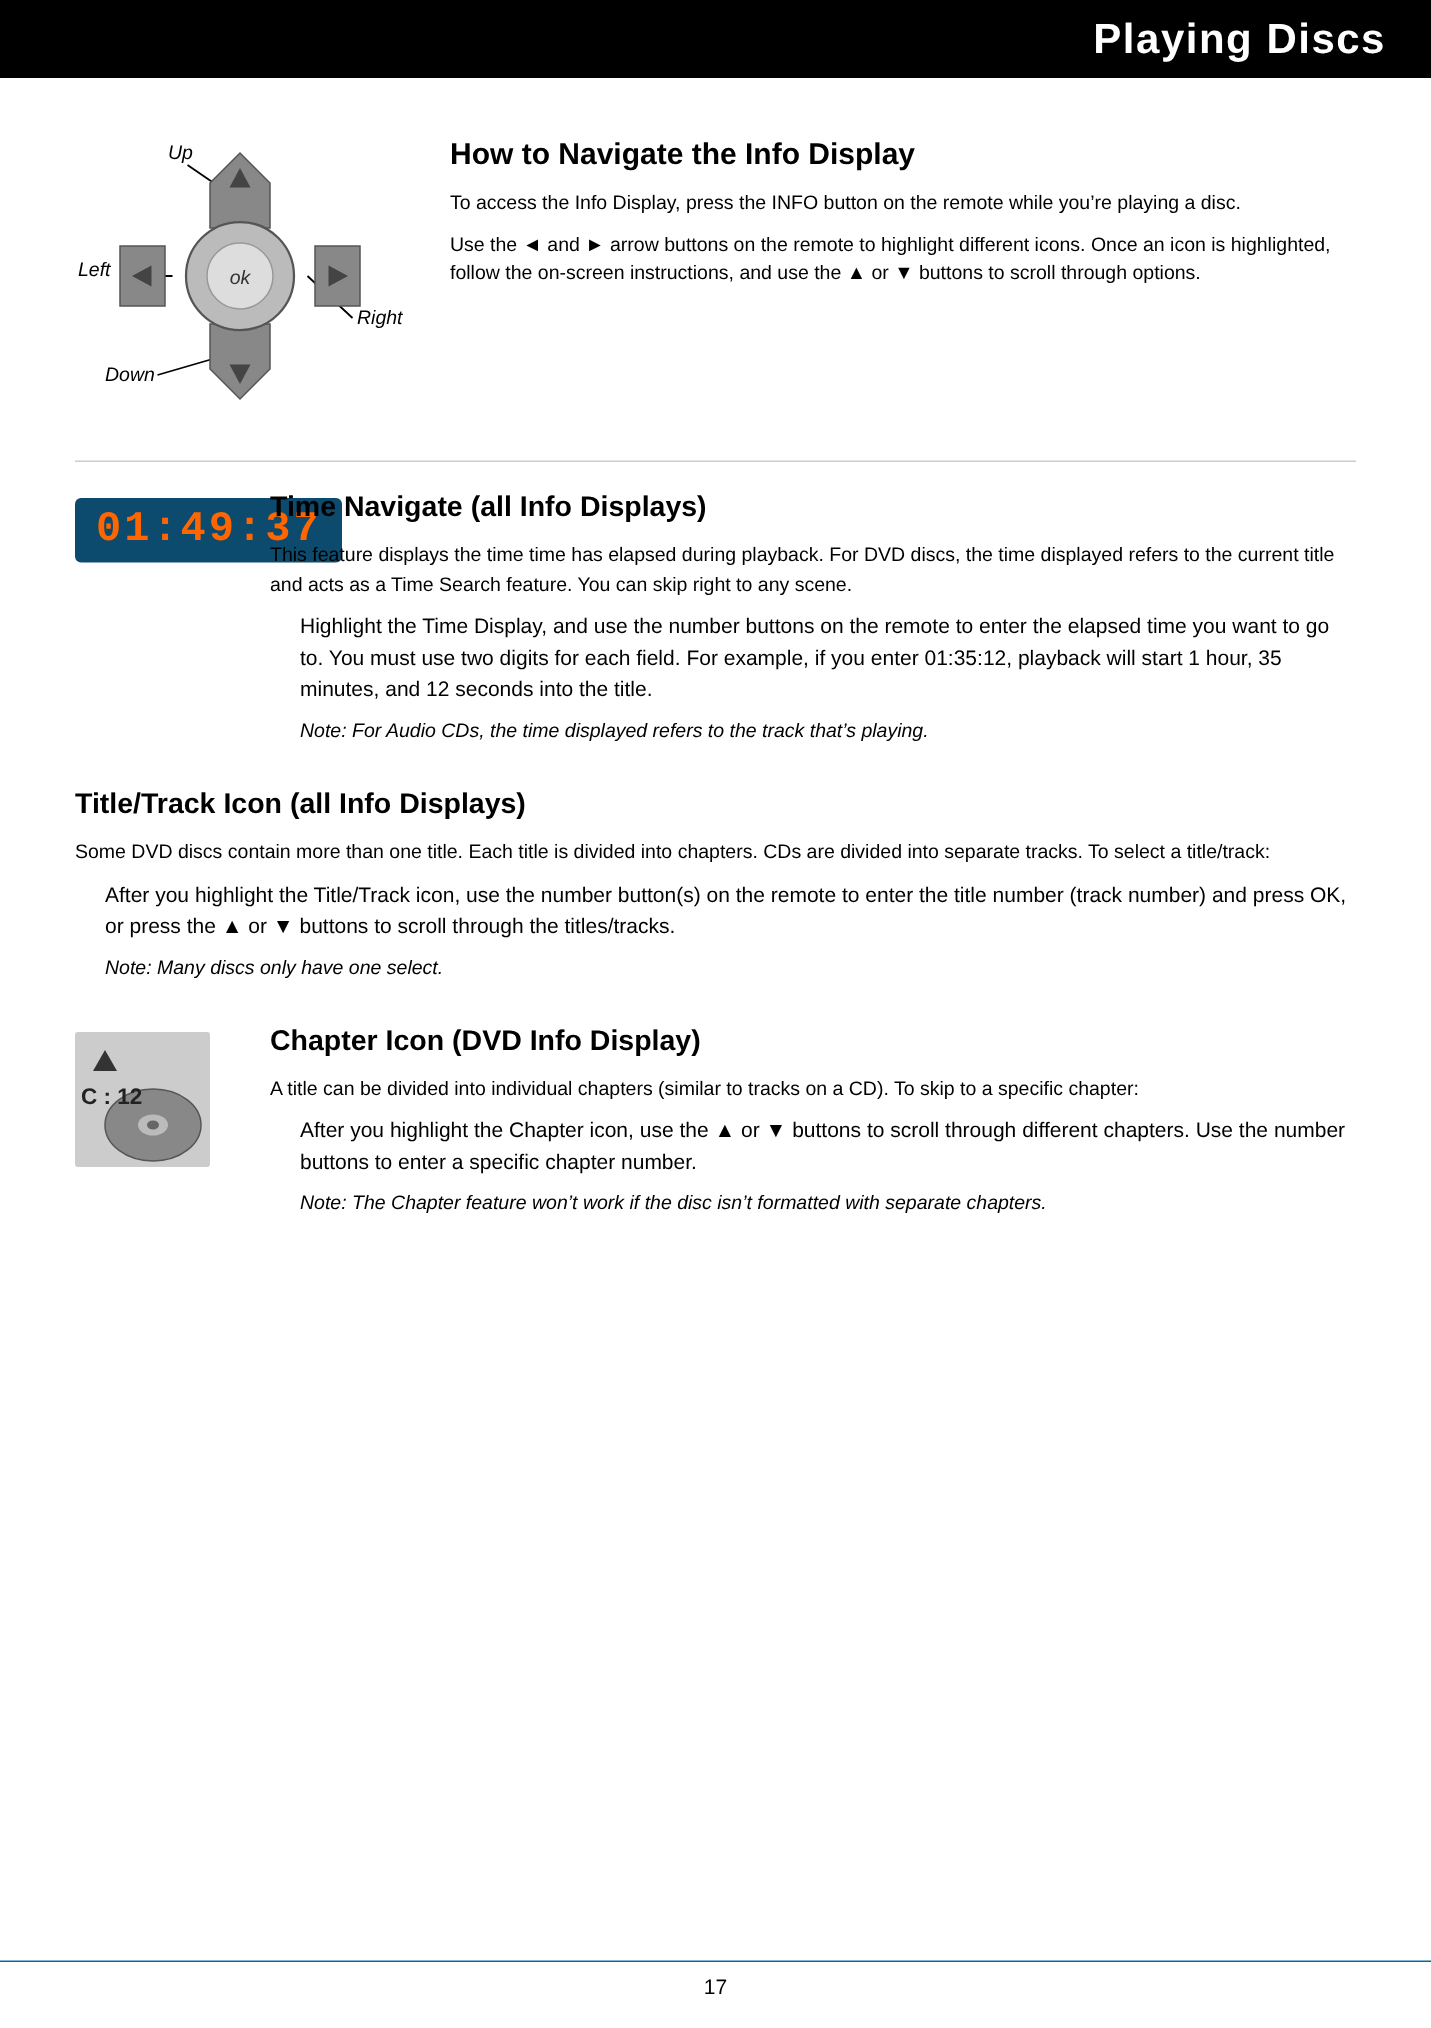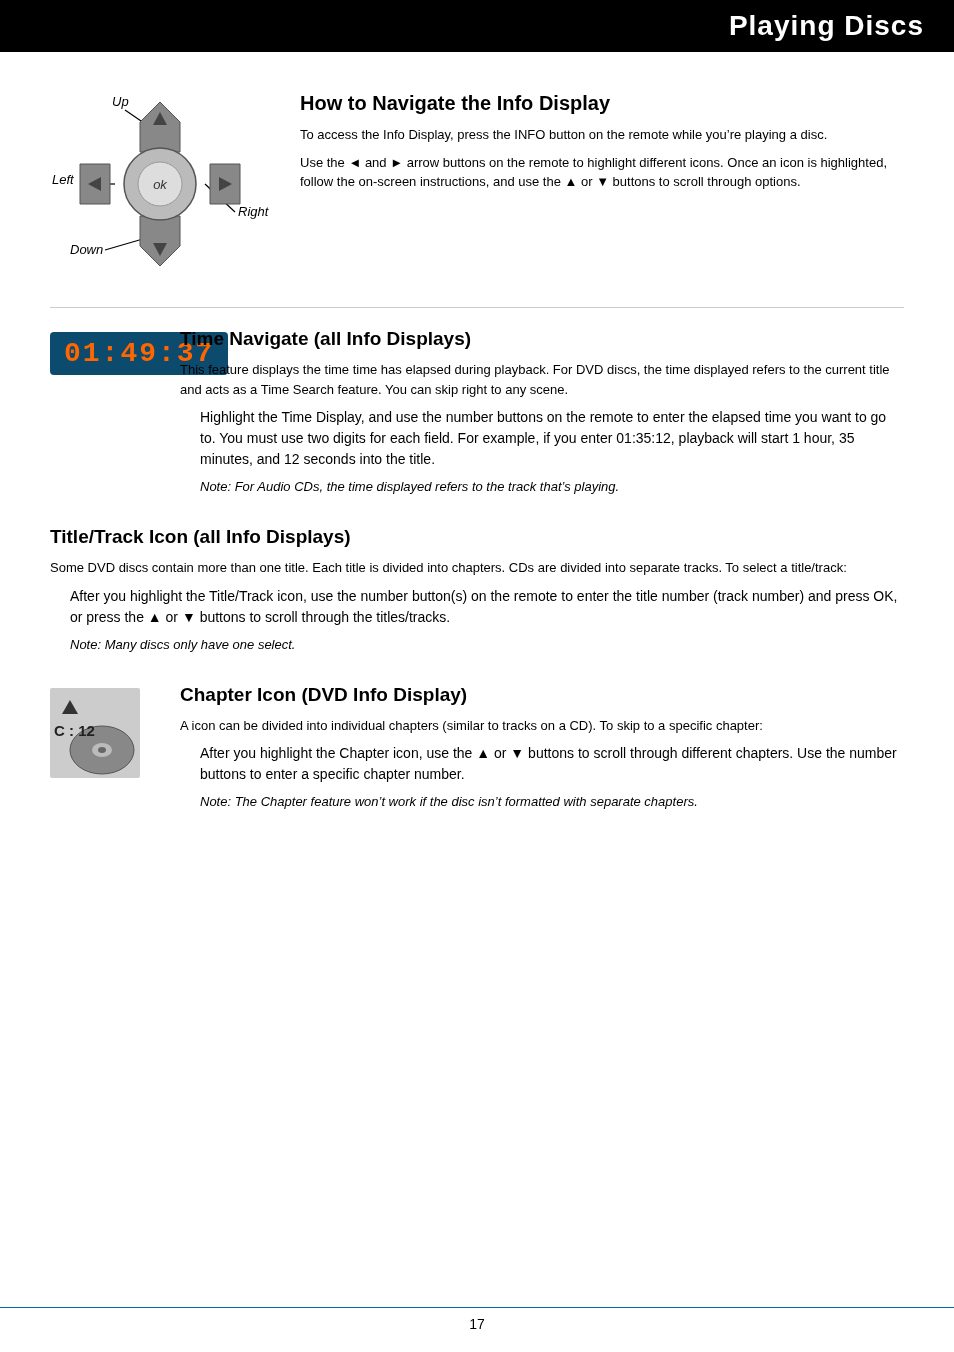--- a/index.html
+++ b/index.html
@@ -219,21 +219,21 @@
         <ellipse cx="52" cy="62" rx="10" ry="7" fill="#bbb"></ellipse>
         <ellipse cx="52" cy="62" rx="4" ry="3" fill="#666"></ellipse>
 
         <polygon points="20,12 12,26 28,26" fill="#333"></polygon>
 
         <text x="4" y="48" font-size="15" font-weight="bold" fill="#222" font-family="Arial">C : 12</text>
       </svg>
     </div>
     <div class="feature-text-area">
       <div class="section-heading">Chapter Icon (DVD Info Display)</div>
-      <p class="section-body">A icon can be divided into individual chapters (similar to tracks on a CD). To skip to a specific chapter:</p>
+      <p class="section-body">A title can be divided into individual chapters (similar to tracks on a CD). To skip to a specific chapter:</p>
       <p class="indented-text">After you highlight the Chapter icon, use the ▲ or ▼ buttons to scroll through different chapters. Use the number buttons to enter a specific chapter number.</p>
       <p class="note-text">Note: The Chapter feature won’t work if the disc isn’t formatted with separate chapters.</p>
     </div>
   </div>
 
 </div>
 
 <div class="page-footer">
   <span>17</span>
 </div>

